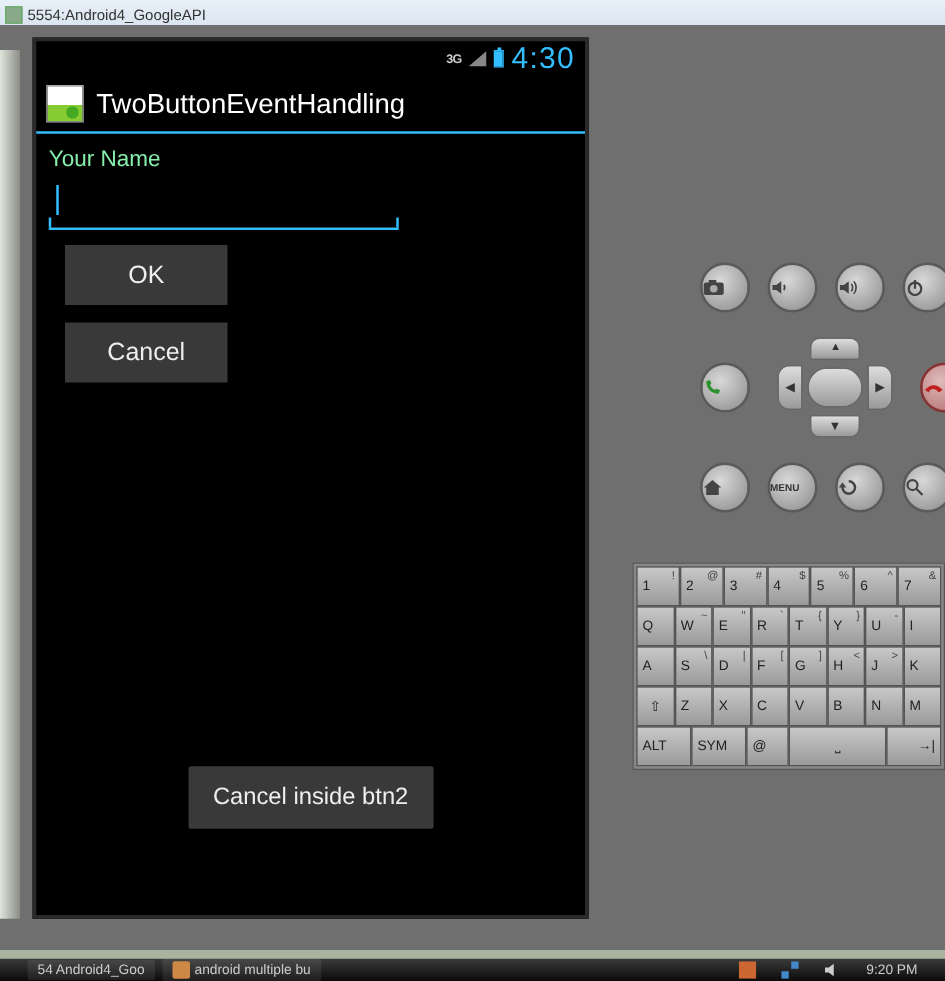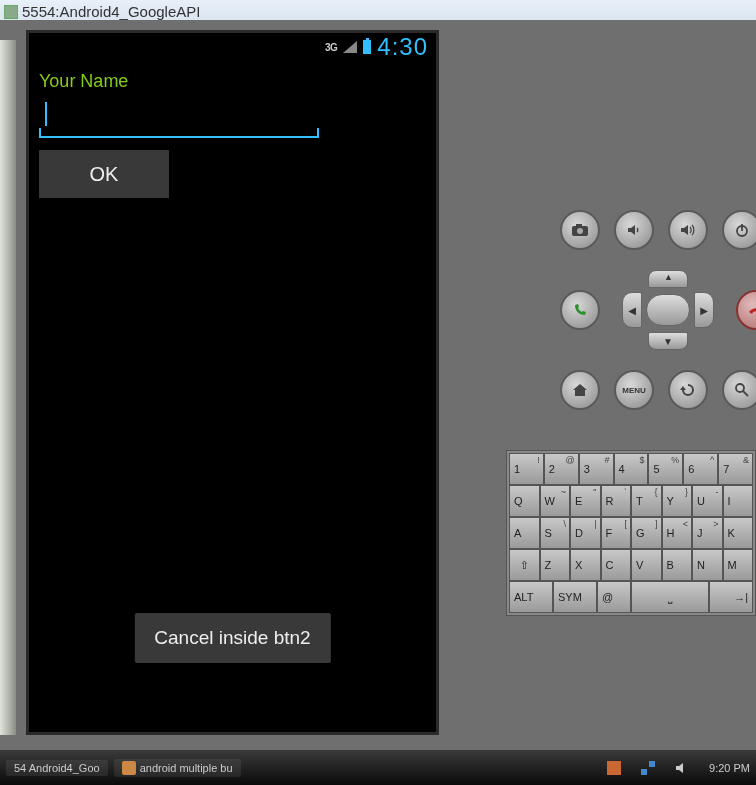--- a/index.html
+++ b/index.html
@@ -2,34 +2,34 @@
 <html><head>
 <meta charset="utf-8">
 <style>
   * { box-sizing: border-box; margin: 0; padding: 0; font-family: Arial, Helvetica, sans-serif; }
   body { width: 756px; height: 785px; overflow: hidden; background: #a8b4a0; position: relative; }
 
   
   .window-titlebar {
     position: absolute; top: 0; left: 0; right: 0; height: 24px;
     background: linear-gradient(#e8f0f8,#d8e4f0);
-    display: flex; align-items: center; font-size: 15px; color: #333;
+    display: flex; align-items: center; font-size: 12px; color: #333;
     border-bottom: 1px solid #aaa;
   }
   .window-titlebar .icon { width: 14px; height: 14px; margin: 0 4px; background: #8a8; border: 1px solid #6a6; }
 
   
   .emu-body {
     position: absolute; top: 20px; left: 0; right: 0; bottom: 25px;
     background: #6f6f6f;
   }
 
   
   .phone {
-    position: absolute; left: 26px; top: 10px; width: 413px; height: 705px;
+    position: absolute; left: 26px; top: 10px; width: 445px; height: 705px;
     background: #000; border: 3px solid #2a2a2a;
   }
 
   
   .statusbar {
     height: 28px; display: flex; justify-content: flex-end; align-items: center;
     padding: 0 8px; gap: 6px; color: #aaa; font-size: 12px;
   }
   .statusbar .sig3g { font-size: 10px; font-weight: bold; color: #ccc; letter-spacing: -0.5px; }
   .statusbar .triangle {
@@ -47,53 +47,54 @@
   .app-header {
     height: 46px; display: flex; align-items: center; padding: 0 8px; gap: 10px;
     border-bottom: 2px solid #33bfff;
   }
   .app-header .app-icon { width: 30px; height: 30px; background: linear-gradient(#fff 55%, #8c3 55%); border: 1px solid #aaa; position: relative; }
   .app-header .app-icon::after { content:''; position:absolute; right:3px; bottom:2px; width:10px; height:10px; background:#4a2; border-radius:50%; }
   .app-header .app-title { color: #fff; font-size: 22px; }
 
   
   .content { padding: 10px; }
-  .label { color: #84cc16; font-size: 18px; margin-bottom: 4px; }
+  .label { color: #86efac; font-size: 18px; margin-bottom: 4px; }
   .text-input {
     width: 280px; height: 42px; background: transparent; border: none;
     border-bottom: 2px solid #33bfff; position: relative; margin-bottom: 12px;
     color: #fff; font-size: 18px; padding: 4px 6px;
   }
   .text-input::before, .text-input::after {
     content:''; position:absolute; bottom:0; width:2px; height:8px; background:#33bfff;
   }
   .text-input::before { left:0; }
   .text-input::after { right:0; }
   .cursor { position:absolute; left:6px; top:6px; width:1.5px; height:24px; background:#33bfff; }
 
   .btn {
     background: #393939; color: #eee; font-size: 20px; text-align: center;
     display: flex; align-items: center; justify-content: center; cursor: pointer;
     margin-bottom: 14px;
+    margin-left: 13px;
   }
   .btn-ok { width: 130px; height: 48px; }
   .btn-cancel { width: 130px; height: 48px; }
 
   .toast {
     position: absolute; left: 50%; transform: translateX(-50%); top: 580px;
     background: #393939; color: #eee; padding: 14px 20px; border-radius: 2px; font-size: 19px;
   }
 
   
   .sidectrl { position: absolute; left: 560px; top: 190px; }
   .ctrl-row { display: flex; gap: 14px; margin-bottom: 20px; align-items: center; }
   .cbtn {
     width: 40px; height: 40px; border-radius: 50%; cursor:pointer;
     background: radial-gradient(circle at 40% 35%, #d8d8d8, #8a8a8a);
-    border: 2px solid #5a5a5a; display:flex; align-items:center; justify-content:center;
+    border: 2px solid #5a5a5a; display:flex; align-items:center; justify-content:flex-start;
     font-size: 16px; color: #333;
   }
   .dpad { position: relative; width: 100px; height: 80px; margin: 0 4px; }
   .dpad .pad {
     position:absolute; background: linear-gradient(#ddd,#999); border:1px solid #666; border-radius:6px;
   }
   .dpad .up { left:30px; top:0; width:40px; height:18px; border-radius: 8px 8px 2px 2px; }
   .dpad .down { left:30px; bottom:0; width:40px; height:18px; border-radius: 2px 2px 8px 8px; display:flex;align-items:center;justify-content:center;font-size:10px;color:#333;}
   .dpad .left { left:4px; top:22px; width:20px; height:36px; border-radius: 10px 2px 2px 10px; display:flex;align-items:center;justify-content:center;font-size:10px;color:#333;}
   .dpad .right { right:4px; top:22px; width:20px; height:36px; border-radius: 2px 10px 10px 2px; display:flex;align-items:center;justify-content:center;font-size:10px;color:#333;}
@@ -112,23 +113,23 @@
     display:flex; align-items:center; justify-content:flex-start; padding:2px 4px;
     font-size:11px; color:#222;
   }
   .key .sup { position:absolute; top:1px; right:3px; font-size:9px; color:#444; }
   .key.wide1 { flex:1.4; }
   .key.wide2 { flex:2.8; justify-content:center; }
   .key.shift { justify-content:center; }
 
   
   .taskbar {
-    position:absolute; left:0; right:0; bottom:0; height:35px;
+    position:absolute; left:0; right:0; bottom:0; height:18px;
     background: linear-gradient(#3a3a3a,#0a0a0a);
-    display:flex; align-items:center; justify-content:space-between; padding:0 6px;
+    display:flex; align-items:center; justify-content:space-between; padding:0 22px;
     font-size:11px; color:#ccc;
   }
   .taskbar .left { display:flex; gap:6px; align-items:center; }
   .tb-item { background: rgba(255,255,255,0.08); padding:2px 8px; border-radius:2px; display:flex; align-items:center; gap:4px; }
   .tb-icon { width:14px; height:14px; background:#c84; border-radius:2px; }
   .taskbar .right { display:flex; gap:20px; align-items:center; }
   .tray-ico { width:14px; height:14px; }
 
   .prev-edge { position:absolute; left:0; top:20px; width:16px; bottom:25px; background: linear-gradient(90deg, rgba(230,235,225,0.95), rgba(200,210,190,0.3)); }
 
@@ -146,28 +147,35 @@
   <div class="prev-edge"></div>
 
   <div class="phone">
     <div class="statusbar">
       <span class="sig3g">3G</span>
       <div class="triangle"></div>
       <div class="battery"></div>
       <span class="clock">4:30</span>
     </div>
 
+    <div class="app-header">
+      <div class="app-icon"></div>
+      <div class="app-title">TwoButtonEventHandling</div>
+    </div>
 
     <div class="content">
       <div class="label">Your Name</div>
       <div class="text-input">
         <div class="cursor"></div>
       </div>
       <div class="btn btn-ok">
         <span>OK</span>
+      </div>
+      <div class="btn btn-cancel">
+        <span>Cancel</span>
       </div>
     </div>
 
     <div class="toast">
       <span>Cancel inside btn2</span>
     </div>
   </div>
 
   <div class="sidectrl">
     <div class="ctrl-row">

